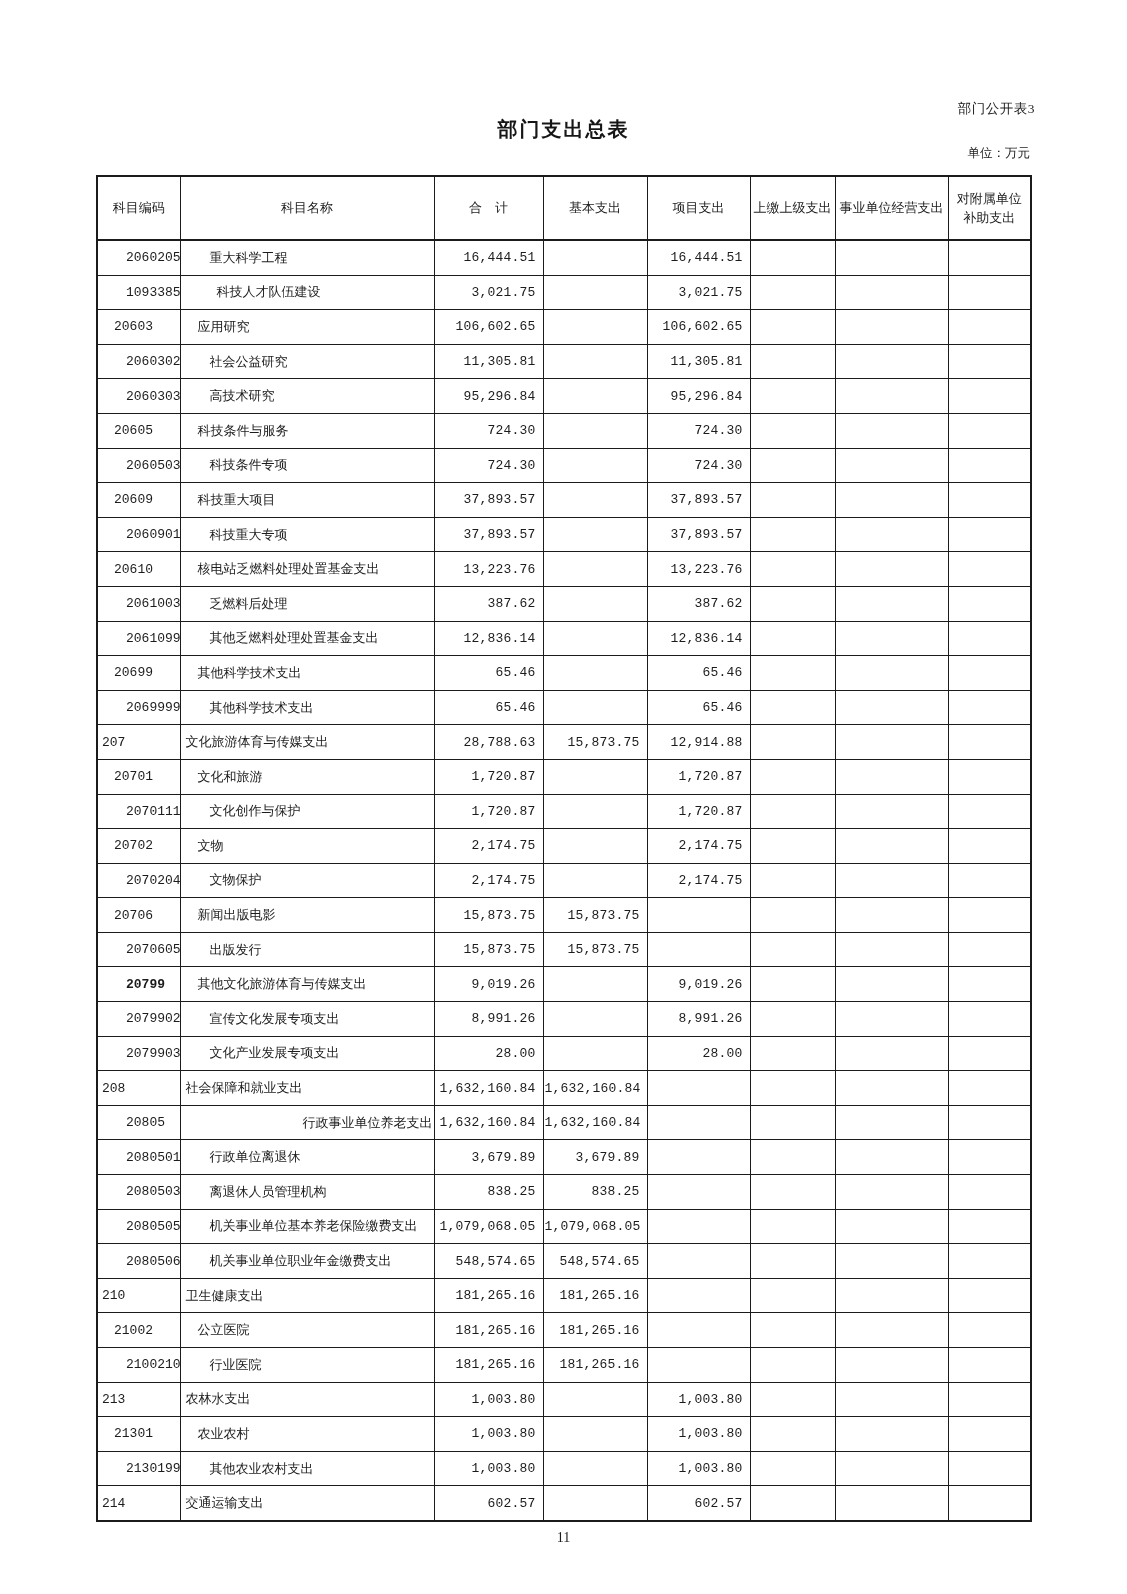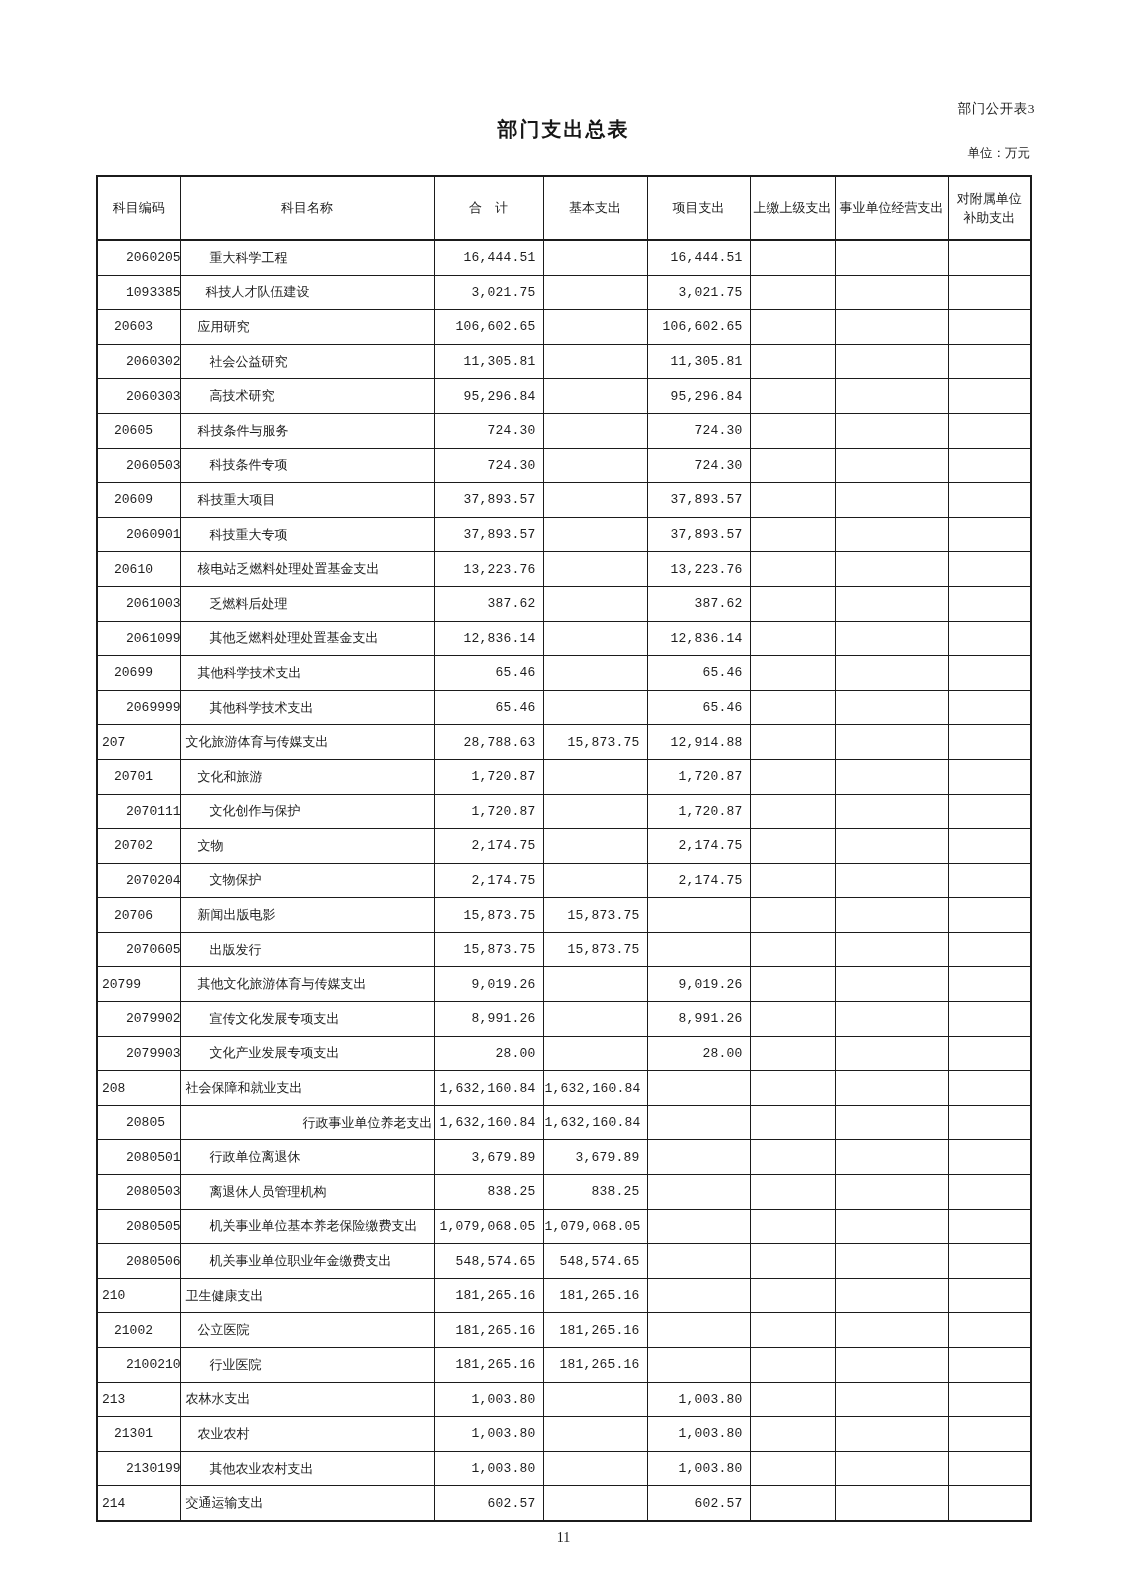--- a/index.html
+++ b/index.html
@@ -104,21 +104,21 @@
     <td class="name" style="padding-left: 29px;">重大科学工程</td>
     <td class="num">16,444.51</td>
     <td class="num"></td>
     <td class="num">16,444.51</td>
     <td class="num"></td>
     <td class="num"></td>
     <td class="num"></td>
   </tr>
       <tr>
     <td class="code" style="padding-left: 28px;">1093385</td>
-    <td class="name" style="padding-left: 25px;">科技人才队伍建设</td>
+    <td class="name" style="padding-left: 36px;">科技人才队伍建设</td>
     <td class="num">3,021.75</td>
     <td class="num"></td>
     <td class="num">3,021.75</td>
     <td class="num"></td>
     <td class="num"></td>
     <td class="num"></td>
   </tr>
       <tr>
     <td class="code" style="padding-left: 16px;">20603</td>
     <td class="name" style="padding-left: 17px;">应用研究</td>
@@ -303,21 +303,21 @@
     <td class="code" style="padding-left: 28px;">2070605</td>
     <td class="name" style="padding-left: 29px;">出版发行</td>
     <td class="num">15,873.75</td>
     <td class="num">15,873.75</td>
     <td class="num"></td>
     <td class="num"></td>
     <td class="num"></td>
     <td class="num"></td>
   </tr>
       <tr>
-    <td class="code" style="padding-left: 4px;">20799</td>
+    <td class="code" style="padding-left: 28px; font-weight: bold;">20799</td>
     <td class="name" style="padding-left: 17px;">其他文化旅游体育与传媒支出</td>
     <td class="num">9,019.26</td>
     <td class="num"></td>
     <td class="num">9,019.26</td>
     <td class="num"></td>
     <td class="num"></td>
     <td class="num"></td>
   </tr>
       <tr>
     <td class="code" style="padding-left: 28px;">2079902</td>

